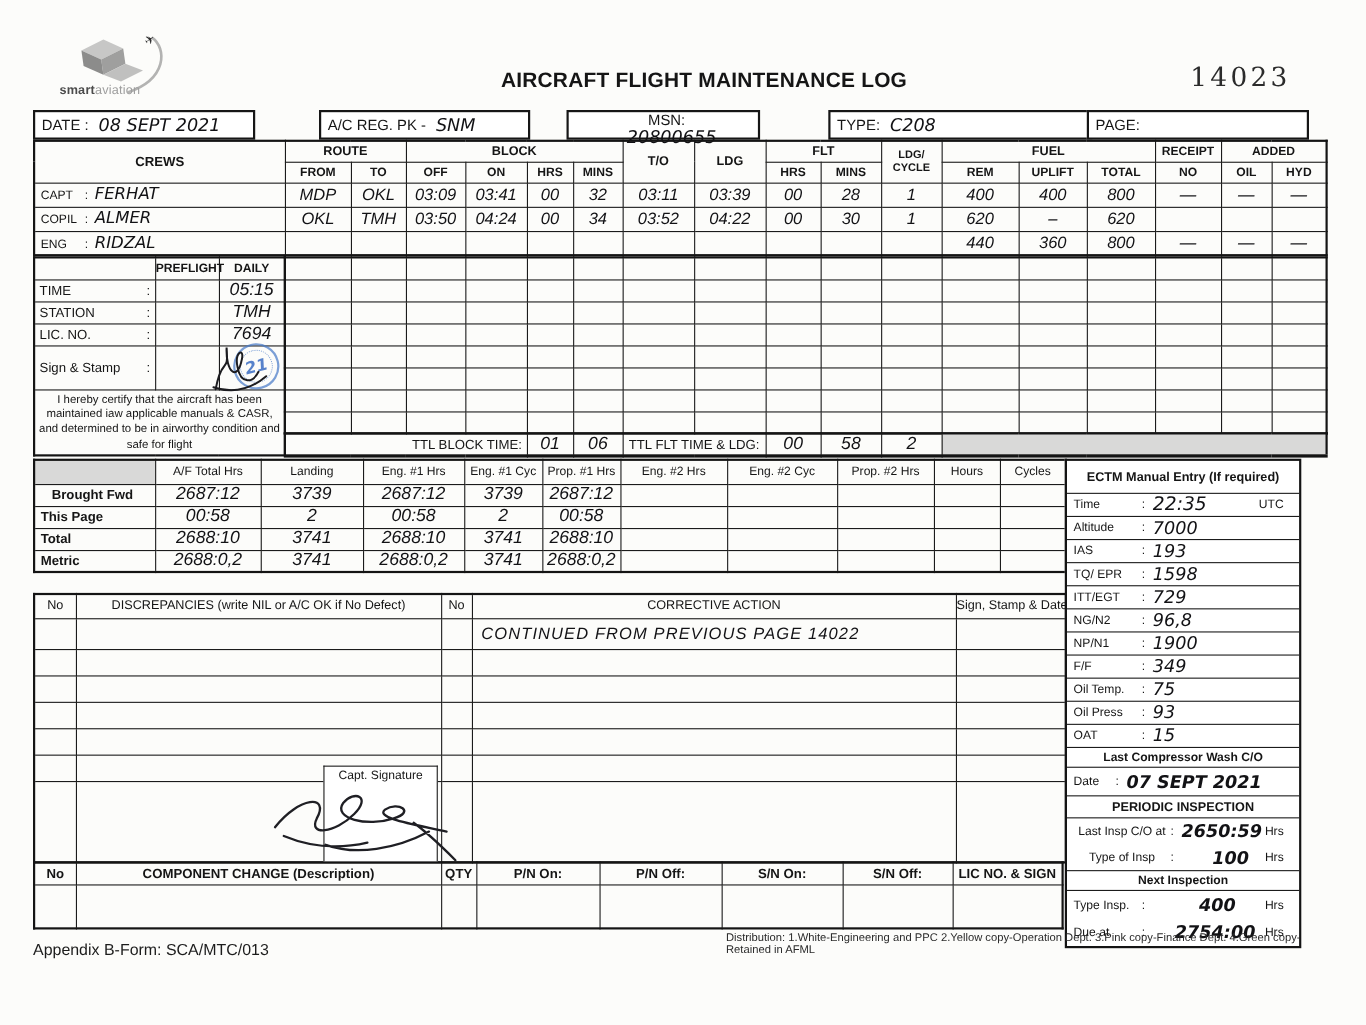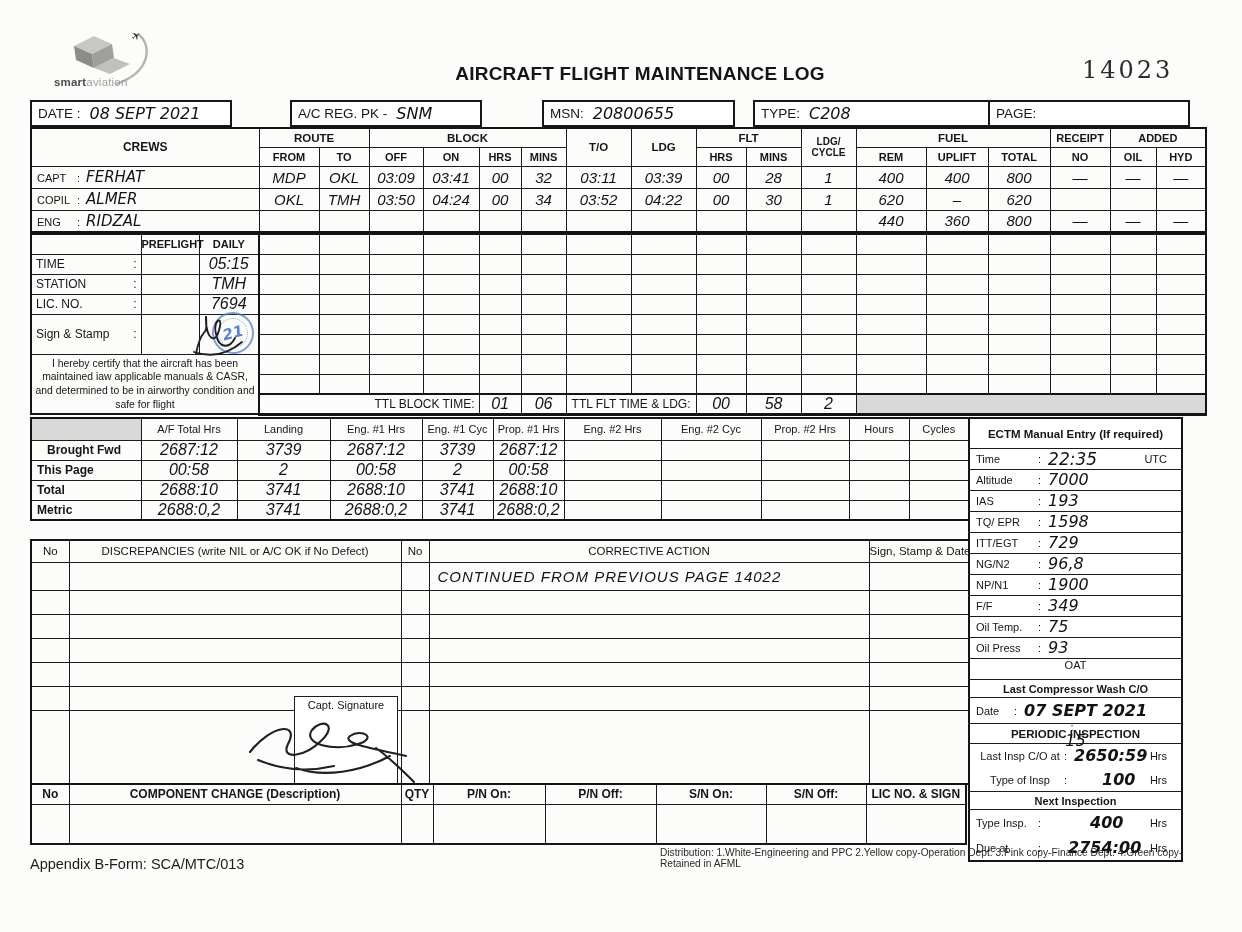--- a/index.html
+++ b/index.html
@@ -88,21 +88,21 @@
   <div class="serial">14023</div>
 
   <div class="ibox" style="left:30px;width:202px;">
     <span>DATE :</span>
     <span class="hw hw16">08 SEPT 2021</span>
   </div>
   <div class="ibox" style="left:290px;width:192px;">
     <span>A/C REG. PK -</span>
     <span class="hw hw16">SNM</span>
   </div>
-  <div class="ibox" style="left:542px;width:193px;">
+  <div class="ibox" style="left:515px;width:176px;flex-direction:column;">
     <span>MSN:</span>
     <span class="hw hw16">20800655</span>
   </div>
   <div class="ibox" style="left:753px;width:240px;">
     <span>TYPE:</span>
     <span class="hw hw16">C208</span>
   </div>
   <div class="ibox" style="left:988px;width:202px;">
     <span>PAGE:</span>
     <span class="hw hw16"></span>
@@ -609,21 +609,21 @@
     <div class="erow" style="height:21px;">
       <span class="elbl">Oil Temp.</span>
         <span class="ecolon">:</span>
       <span class="hw hw16">75</span>
     </div>
     <div class="erow" style="height:21px;">
       <span class="elbl">Oil Press</span>
         <span class="ecolon">:</span>
       <span class="hw hw16">93</span>
     </div>
-    <div class="erow" style="height:21px;flex-direction:column;">
+    <div class="erow" style="height:21px;">
       <span class="elbl">OAT</span>
         <span class="ecolon">:</span>
       <span class="hw hw16">15</span>
     </div>
 
     <div class="erow etitle" style="height:18px;font-size:11px;">Last Compressor Wash C/O</div>
     <div class="erow" style="height:26px;">
       <span class="elbl" style="flex:0 0 38px;">Date</span>
         <span class="ecolon">:</span>
       <span class="hw hw16 bold">07 SEPT 2021</span>

